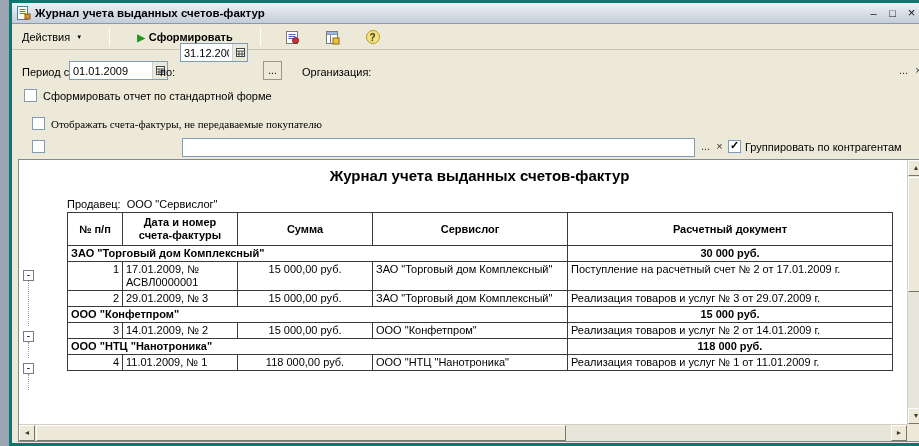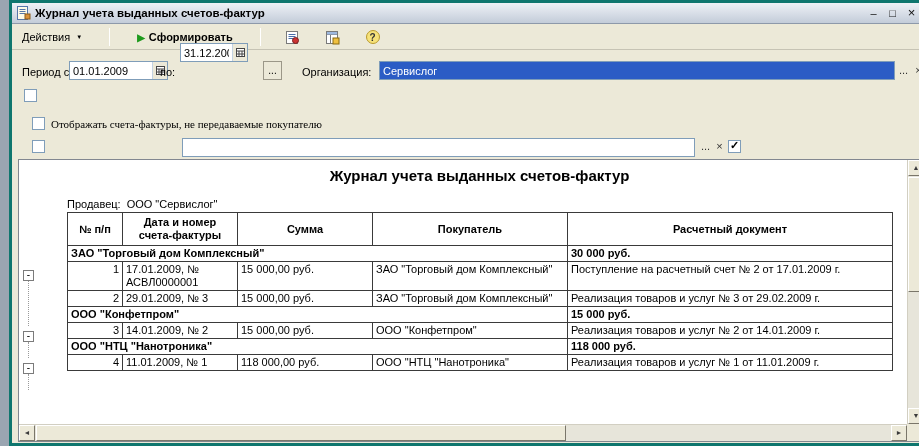--- a/index.html
+++ b/index.html
@@ -100,21 +100,21 @@
   .report-title { width:825px; text-align:center; font-size:15px; font-weight:bold; margin-bottom:13px; }
   .report-line { font-size:11px; line-height:15px; }
   .report-line .gap { margin-left:6px; }
   .report-line.period { margin-bottom:7px; }
 
   table.report-table { border-collapse:collapse; table-layout:fixed; width:825px; font-size:11px; }
   .report-table th, .report-table td { border:1px solid #3a3a3a; line-height:13px; }
   .report-table th { font-weight:bold; text-align:center; vertical-align:middle; padding:3px 3px; }
   .report-table td { vertical-align:top; padding:1px 3px; }
   tr.group-row td { font-weight:bold; }
-  td.group-total, td.c-sum { text-align:left; }
+  td.group-total, td.c-sum { text-align:center; }
   td.c-num { text-align:right; }
 
   
   .sb-v { position:absolute; top:0; right:0; bottom:17px; width:17px; background:#e7e5da; border-left:1px solid #d2cfc2; }
   .sb-h { position:absolute; left:0; bottom:0; right:17px; height:17px; background:#e7e5da; border-top:1px solid #d2cfc2; }
   .sb-btn {
     position:absolute; width:16px; height:16px; background:#ece9d8;
     border:1px solid; border-color:#fff #7a766a #7a766a #fff;
     font-size:7px; line-height:14px; text-align:center; color:#3c3c3c; padding:0;
   }
@@ -196,40 +196,39 @@
         <line x1="0.5" y1="3" x2="8.5" y2="3" stroke="#444"></line>
         <line x1="3" y1="3" x2="3" y2="8.5" stroke="#444"></line>
         <line x1="6" y1="3" x2="6" y2="8.5" stroke="#444"></line>
         <line x1="0.5" y1="6" x2="8.5" y2="6" stroke="#444"></line>
       </svg>
     </button>
   </div>
   <button class="sqbtn" style="left:251px; top:58px;">...</button>
 
   <span class="flabel" style="left:290px; top:62px;">Организация:</span>
-  <div class="field org-field" style="left:367px; top:58px; width:516px;">
-    <input readonly="" value="Сервислог" style="">
-  </div>
   <button class="flatbtn" style="left:884px; top:60px;">...</button>
   <button class="flatbtn" style="left:899px; top:60px;">×</button>
 
   <span class="checkbox" style="left:12px; top:86px;"></span>
+  <span class="flabel" style="left:31px; top:86px;">Сформировать отчет по стандартной форме</span>
 
   <span class="checkbox" style="left:20px; top:114px;"></span>
   <span class="flabel" style="left:39px; top:114px;font-family:Liberation Serif, serif;">Отображать счета-фактуры, не передаваемые покупателю</span>
 
   <span class="checkbox" style="left:20px; top:137px;"></span>
   <div class="field" style="left:170px; top:135px; width:513px;">
     <input value="" style="">
   </div>
   <button class="flatbtn" style="left:686px; top:136px;">...</button>
   <button class="flatbtn" style="left:700px; top:136px;">×</button>
   <span class="checkbox" style="left:716px; top:137px;">
       <span>✓</span>
     </span>
+  <span class="flabel" style="left:733px; top:137px;">Группировать по контрагентам</span>
 
   <div class="report-panel">
     <div class="report-content">
       <div class="group-margin">
           <div class="group-line" style="top: 120.5px; height: 45px;"></div>
           <div class="group-toggle" style="top: 109.5px;">-</div>
           <div class="group-line" style="top: 181.5px; height: 16px;"></div>
           <div class="group-toggle" style="top: 170.5px;">-</div>
           <div class="group-line" style="top: 213.5px; height: 16px;"></div>
           <div class="group-toggle" style="top: 202.5px;">-</div>
@@ -245,42 +244,42 @@
               <col style="width:115px">
               <col style="width:135px">
               <col style="width:195px">
               <col style="width:325px">
           </colgroup>
           <thead>
             <tr>
               <th>№ п/п</th>
               <th>Дата и номер счета-фактуры</th>
               <th>Сумма</th>
-              <th>Покупатель</th>
+              <th>Сервислог</th>
               <th>Расчетный документ</th>
             </tr>
           </thead>
           <tbody id="report-body">
               <tr class="group-row">
                 <td colspan="4" class="group-name">ЗАО "Торговый дом Комплексный"</td>
                 <td class="group-total">30 000 руб.</td>
               </tr>
               <tr>
                 <td class="c-num">1</td>
                 <td class="c-date">17.01.2009, № АСВЛ0000001</td>
                 <td class="c-sum">15 000,00 руб.</td>
                 <td class="c-buyer">ЗАО "Торговый дом Комплексный"</td>
                 <td class="c-doc">Поступление на расчетный счет № 2 от 17.01.2009 г.</td>
               </tr>
               <tr>
                 <td class="c-num">2</td>
                 <td class="c-date">29.01.2009, № 3</td>
                 <td class="c-sum">15 000,00 руб.</td>
                 <td class="c-buyer">ЗАО "Торговый дом Комплексный"</td>
-                <td class="c-doc">Реализация товаров и услуг № 3 от 29.02.2009 г.</td>
+                <td class="c-doc">Реализация товаров и услуг № 3 от 29.07.2009 г.</td>
               </tr>
               <tr class="group-row">
                 <td colspan="4" class="group-name">ООО "Конфетпром"</td>
                 <td class="group-total">15 000 руб.</td>
               </tr>
               <tr>
                 <td class="c-num">3</td>
                 <td class="c-date">14.01.2009, № 2</td>
                 <td class="c-sum">15 000,00 руб.</td>
                 <td class="c-buyer">ООО "Конфетпром"</td>

